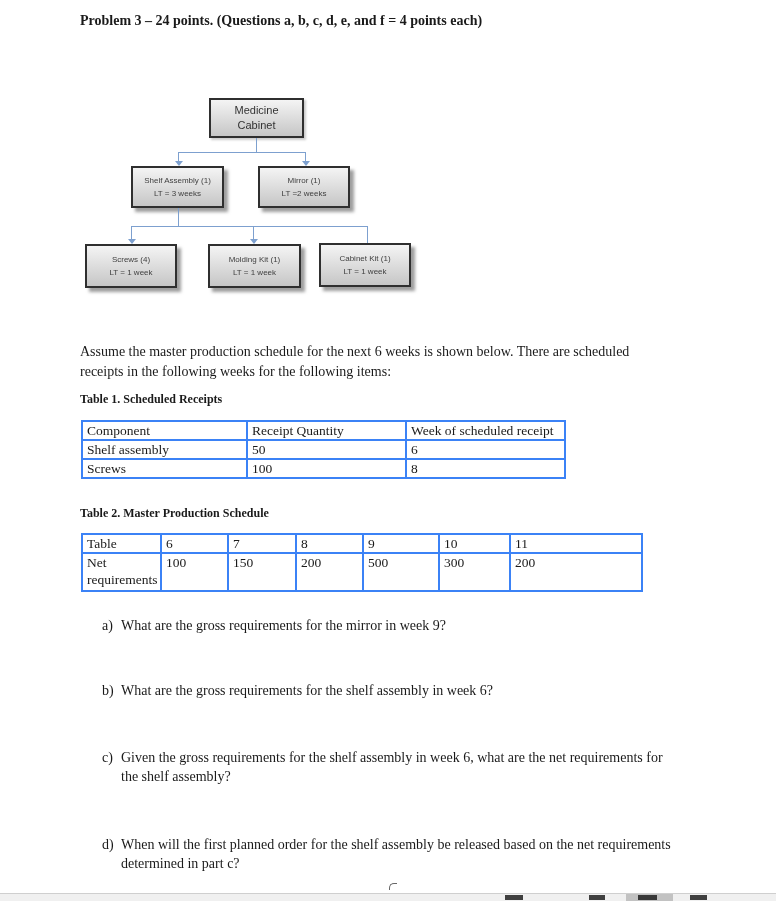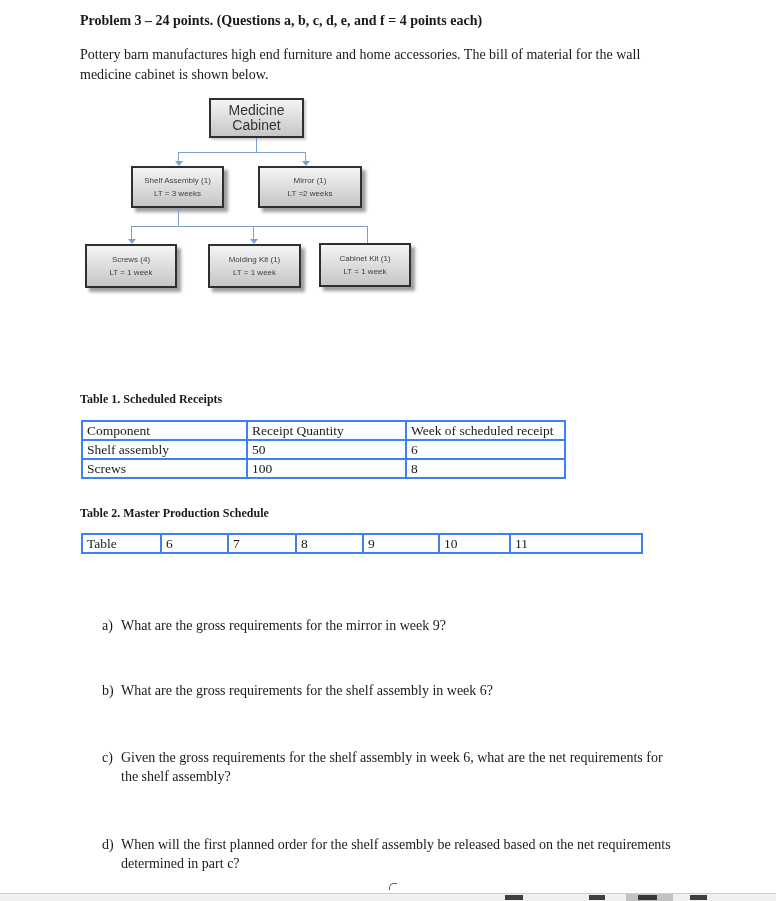--- a/index.html
+++ b/index.html
@@ -17,23 +17,23 @@
   .c2{left:80px;top:506px;}
 
   
   .bom-box{
     position:absolute;box-sizing:border-box;border:2px solid #2f2f2f;
     background:linear-gradient(180deg,#f4f4f4 0%,#dddddd 50%,#c6c6c6 100%);
     box-shadow:4px 4px 3px rgba(80,80,80,0.55);
     display:flex;flex-direction:column;align-items:center;justify-content:center;
     text-align:center;font-family:"Liberation Sans",sans-serif;color:#404040;
   }
-  .bom-root{left:209px;top:98px;width:95px;height:40px;font-size:14px;line-height:15px;color:#333;box-shadow:2px 2px 2px rgba(110,110,110,0.35);}
+  .bom-root{left:209px;top:98px;width:95px;height:40px;font-size:11px;line-height:15px;color:#333;box-shadow:2px 2px 2px rgba(110,110,110,0.35);}
   .bom-shelf{left:131px;top:166px;width:93px;height:42px;font-size:8px;line-height:13px;}
-  .bom-mirror{left:258px;top:166px;width:104px;height:42px;font-size:8px;line-height:13px;}
+  .bom-mirror{left:258px;top:166px;width:92px;height:42px;font-size:8px;line-height:13px;}
   .bom-screws{left:85px;top:244px;width:92px;height:44px;font-size:8px;line-height:13px;}
   .bom-molding{left:208px;top:244px;width:93px;height:44px;font-size:8px;line-height:13px;}
   .bom-cabinet{left:319px;top:243px;width:92px;height:44px;font-size:8px;line-height:13px;}
   .cline{position:absolute;background:#7da0cf;}
   .arrow{position:absolute;width:0;height:0;border-left:4px solid transparent;border-right:4px solid transparent;border-top:5px solid #7da0cf;}
 
   
   table{border-collapse:collapse;position:absolute;font-size:13.5px;color:#1a1a1a;}
   td{border:2px solid #3b82f6;padding:0 2px 0 4px;vertical-align:top;line-height:17px;}
   .t1{left:81px;top:420px;}
@@ -62,22 +62,20 @@
   .frag-cell{position:absolute;left:626px;top:894px;width:47px;height:7px;background:#c2c2c2;}
   .frag-d{left:638px;width:19px;background:#383838;}
 </style>
 </head>
 <body>
 
 <div class="page">
 
   <div class="abs title">Problem 3 – 24 points. (Questions a, b, c, d, e, and f = 4 points each)</div>
 
-  <div class="abs para p1">Pottery barn manufactures high end furniture and home accessories. The bill of material for the wall
-medicine cabinet is shown below.</div>
 
   <div>
     <div class="bom-box bom-root">
       <span>Medicine</span>
       <span>Cabinet</span>
     </div>
 
     <div class="cline" style="left:256px;top:138px;width:1px;height:14px;"></div>
     <div class="cline" style="left:178px;top:152px;width:128px;height:1px;"></div>
     <div class="cline" style="left:178px;top:153px;width:1px;height:9px;"></div>
@@ -109,20 +107,22 @@
     <div class="bom-box bom-molding">
       <span>Molding Kit (1)</span>
       <span>LT = 1 week</span>
     </div>
     <div class="bom-box bom-cabinet">
       <span>Cabinet Kit (1)</span>
       <span>LT = 1 week</span>
     </div>
   </div>
 
+  <div class="abs para p2">Assume the master production schedule for the next 6 weeks is shown below. There are scheduled
+receipts in the following weeks for the following items:</div>
 
   <div class="abs tcaption c1">Table 1. Scheduled Receipts</div>
 
   <table class="t1">
     <colgroup>
         <col style="width:165px">
         <col style="width:159px">
         <col style="width:159px">
       </colgroup>
     <tbody>
@@ -159,20 +159,29 @@
     <tbody>
         <tr class="r1">
       <td>Table</td>
       <td>6</td>
       <td>7</td>
       <td>8</td>
       <td>9</td>
       <td>10</td>
       <td>11</td>
     </tr>
+    <tr class="r2">
+      <td>Net requirements</td>
+      <td>100</td>
+      <td>150</td>
+      <td>200</td>
+      <td>500</td>
+      <td>300</td>
+      <td>200</td>
+    </tr>
   </tbody>
     </table>
 
   <div class="question qa">
     <span class="q-label">a)</span>
     <span class="q-text">What are the gross requirements for the mirror in week 9?</span>
   </div>
   <div class="question qb">
     <span class="q-label">b)</span>
     <span class="q-text">What are the gross requirements for the shelf assembly in week 6?</span>

